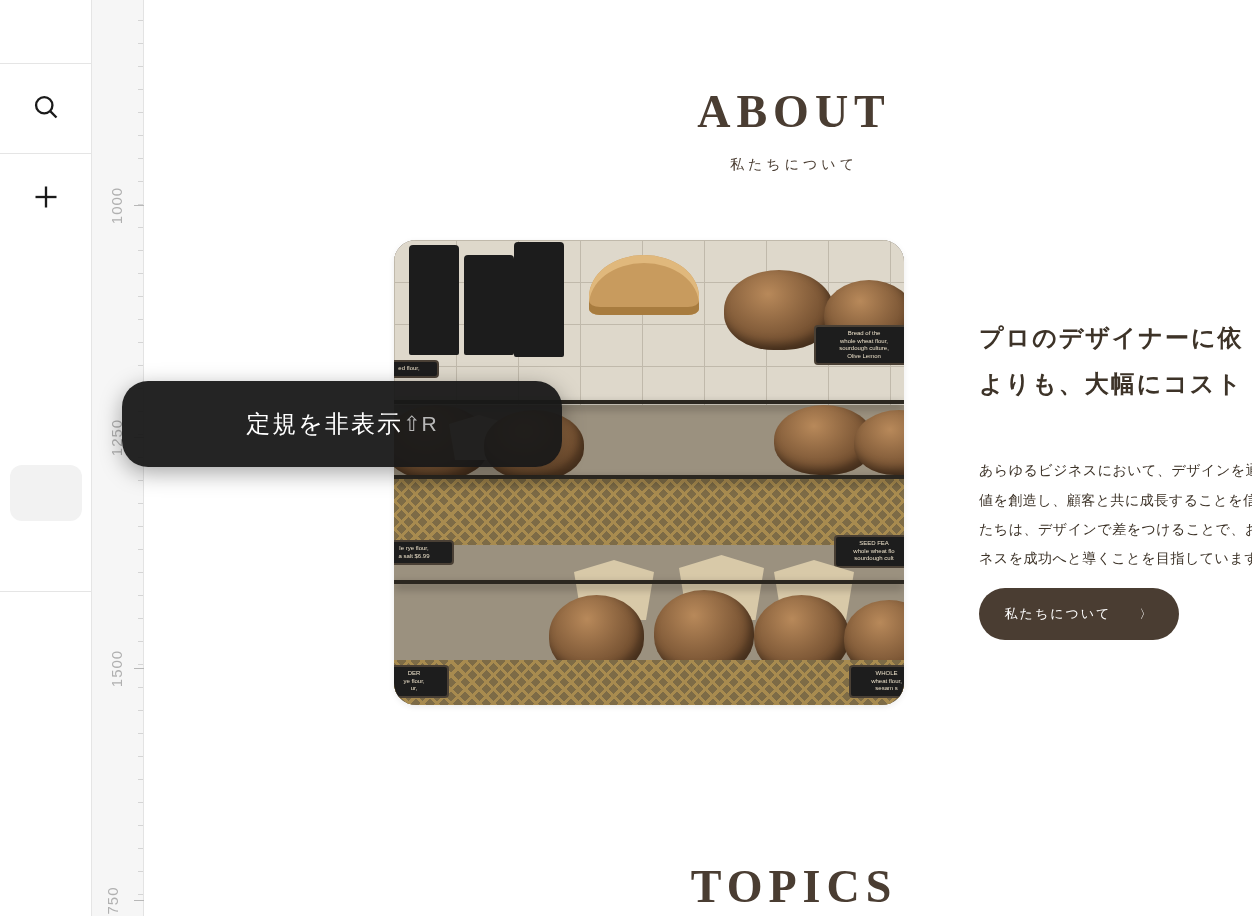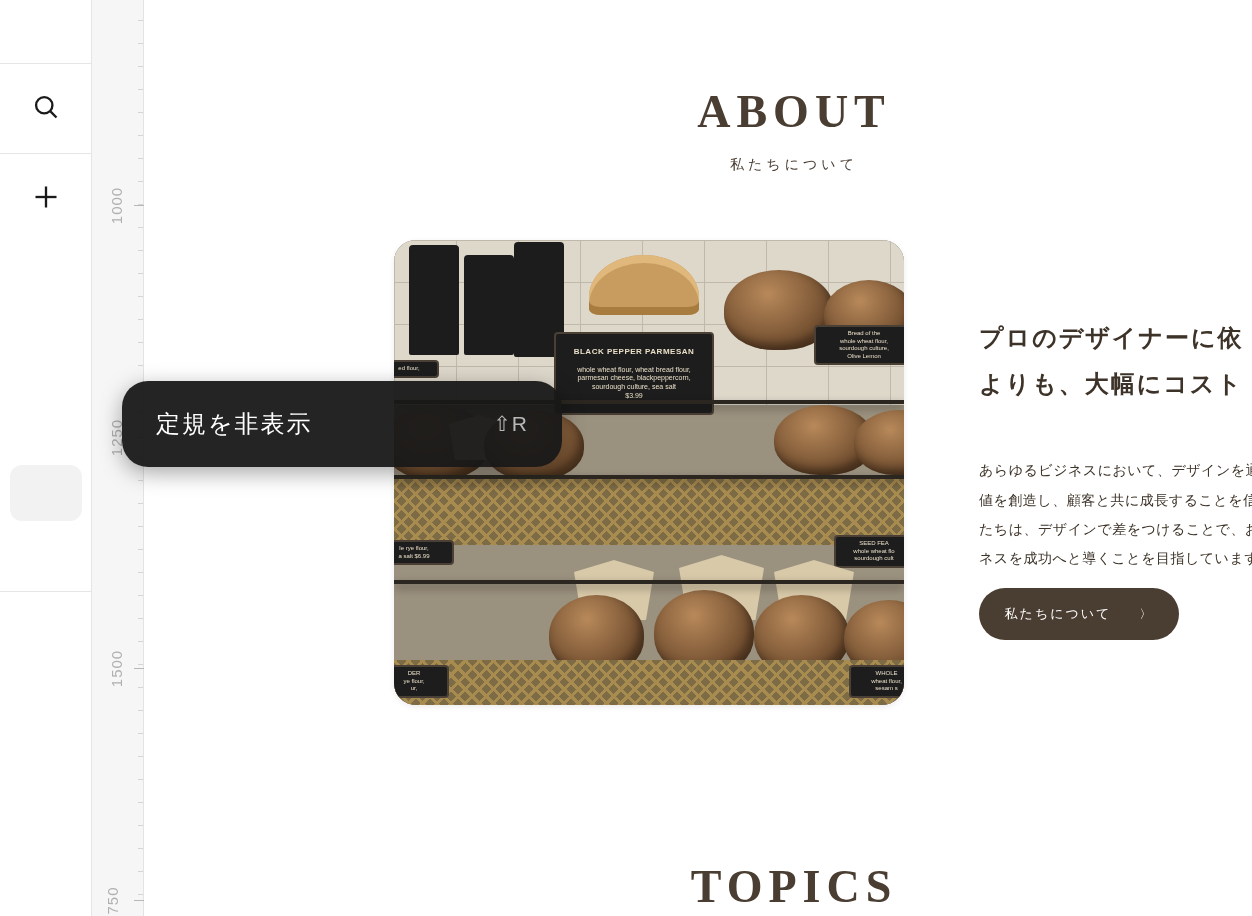--- a/index.html
+++ b/index.html
@@ -261,21 +261,21 @@
 
   
   .popover {
     position: absolute;
     left: 122px; top: 381px;
     width: 440px; height: 86px;
     background: rgba(24,24,24,0.95);
     border-radius: 26px;
     display: flex;
     align-items: center;
-    justify-content: space-between;
+    justify-content: center;
     padding: 0 34px;
     z-index: 50;
     box-shadow: 0 6px 22px rgba(0,0,0,0.35);
   }
   .popover .label {
     color: #fff;
     font-size: 24px;
     letter-spacing: 2px;
   }
   .popover .shortcut {
@@ -386,27 +386,20 @@
         <div class="tile"></div>
 
         <div class="bag" style="left:15px; top:5px; height:110px;"></div>
         <div class="bag" style="left:70px; top:15px; height:100px;"></div>
         <div class="bag" style="left:120px; top:2px; height:115px;"></div>
         <div class="basket" style="left:195px; top:15px;"></div>
         <div class="loaf" style="left:330px; top:30px; width:110px; height:80px;"></div>
         <div class="loaf" style="left:430px; top:40px; width:90px; height:70px;"></div>
 
         <div class="chalk small" style="left:-15px; top:120px; width:60px;">ed flour,</div>
-        <div class="chalk" style="left:160px; top:92px; width:160px;">
-          <div style="font-size:8px; letter-spacing:0.5px; font-weight:bold;">BLACK PEPPER PARMESAN</div>
-          <div>whole wheat flour, wheat bread flour,
-parmesan cheese, blackpeppercorn,
-sourdough culture, sea salt
-$3.99</div>
-        </div>
         <div class="chalk small" style="left:420px; top:85px; width:100px;">Bread of the
 whole wheat flour,
 sourdough culture,
 Olive Lemon</div>
 
         <div class="shelf" style="top:160px;"></div>
 
         <div class="loaf" style="left:-10px; top:165px; width:105px; height:75px;"></div>
         <div class="paper" style="left:55px; top:175px;"></div>
         <div class="loaf" style="left:90px; top:170px; width:100px; height:70px;"></div>

